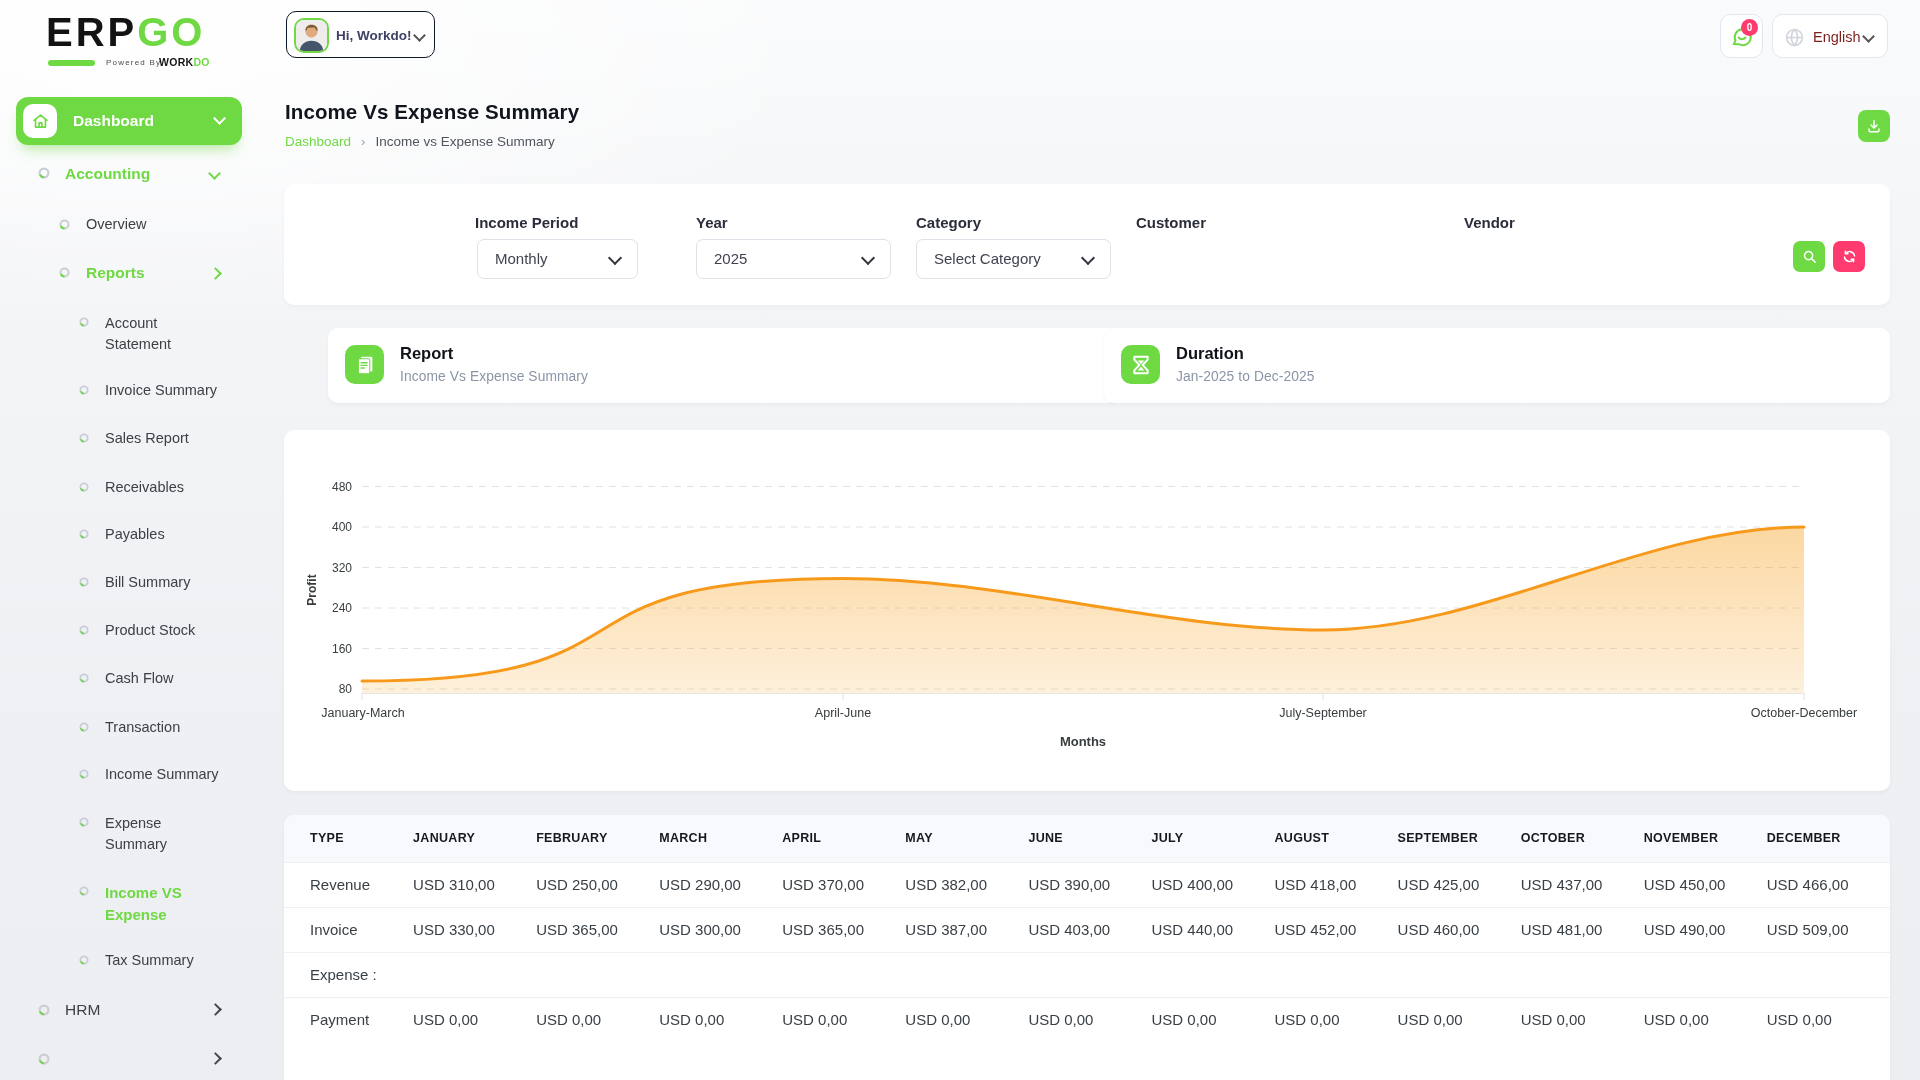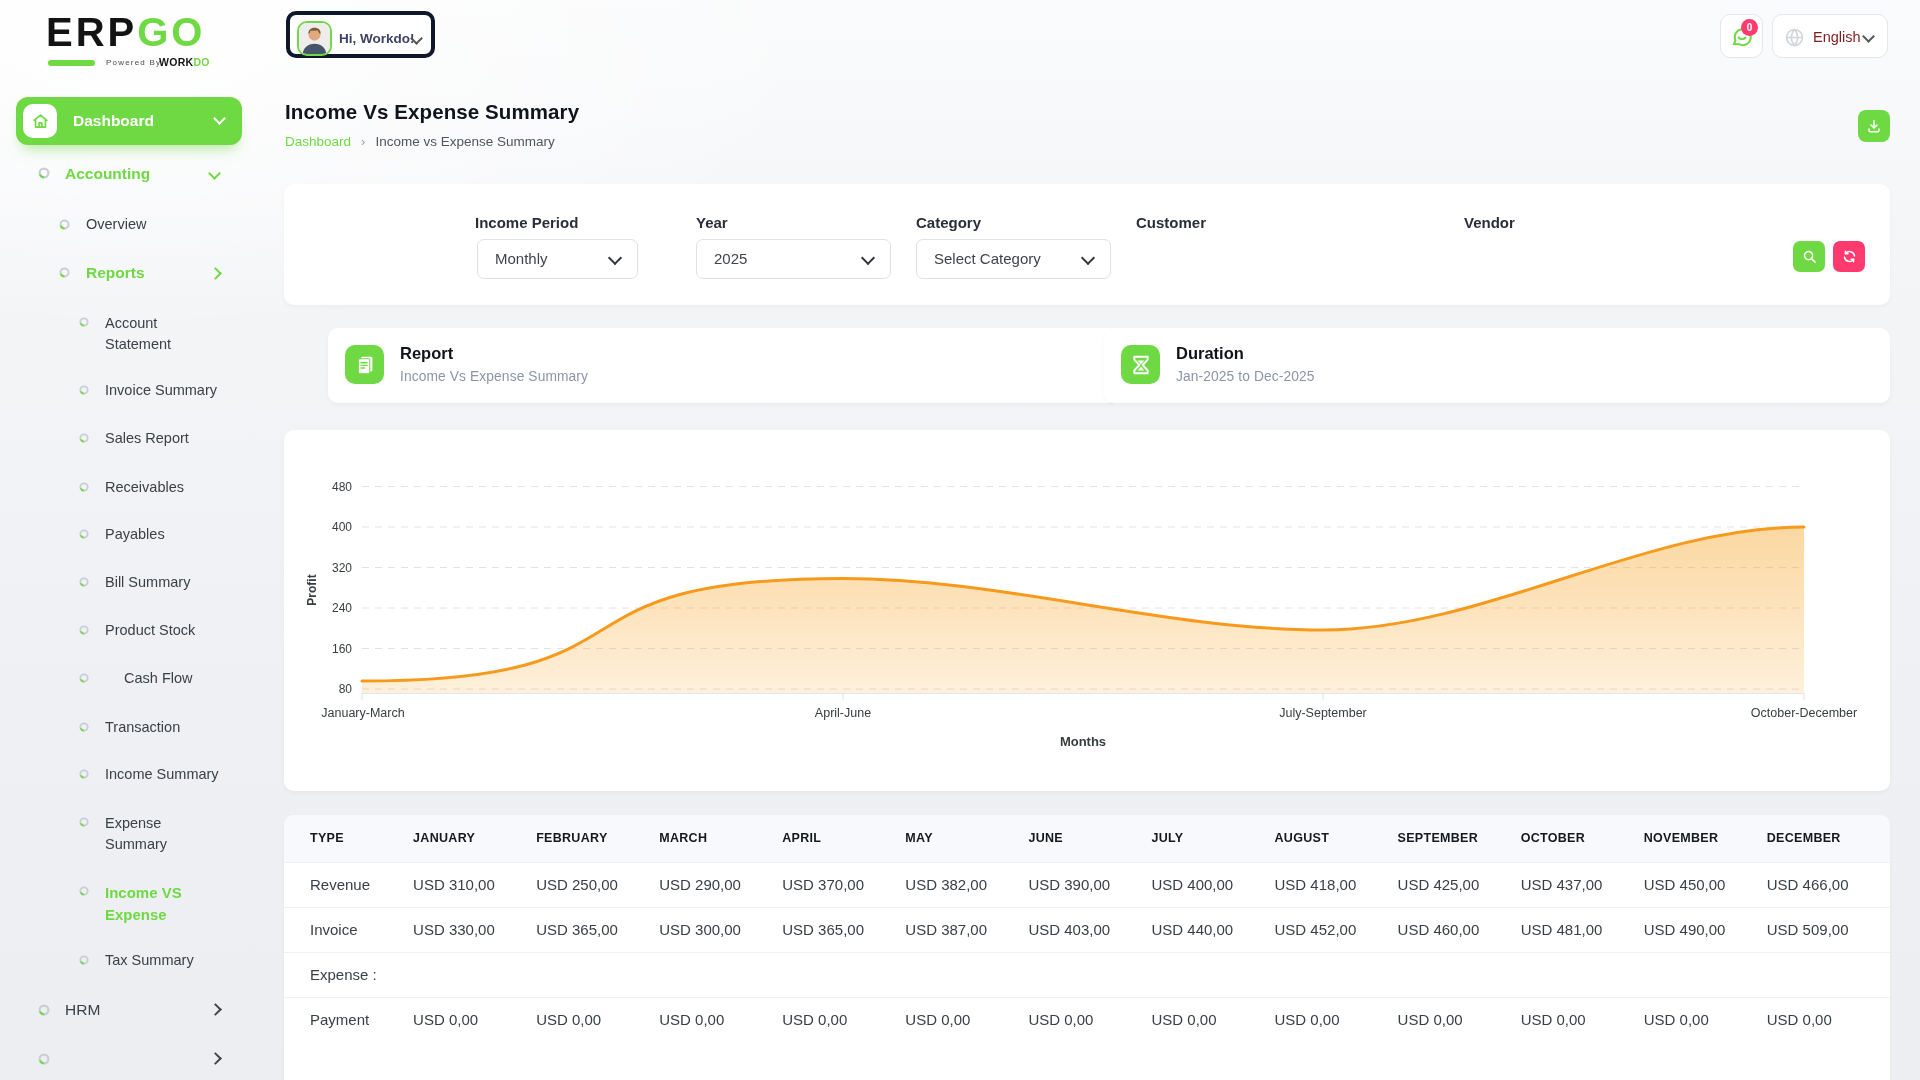--- a/index.html
+++ b/index.html
@@ -32,21 +32,21 @@
   .mi-green { color:#6fd943; font-weight:bold; }
   .mi-dark { color:#3c4147; }
   .mi-sub { font-size:14.5px; color:#3c4147; }
 
   .chev { display:inline-block; width:9px; height:9px; border-right:2px solid currentColor; border-bottom:2px solid currentColor; }
   .chev-d { transform:rotate(45deg); }
   .chev-r { transform:rotate(-45deg); }
 
   
   .userchip { position:absolute; left:286px; top:11px; width:149px; height:47px; background:#fff;
-    border:4px solid #0f172a; border-radius:10px; }
+    border:1px solid #0f172a; border-radius:10px; }
   .avatar { position:absolute; left:7px; top:6px; width:35px; height:35px; border-radius:10px;
     border:2px solid #6fd943; overflow:hidden; background:#efefef; }
   .uname { position:absolute; left:49px; top:16px; font-size:13.5px; color:#3e4265; font-weight:bold; }
   .uchev { position:absolute; right:10px; top:19px; color:#555; }
 
   .notif { position:absolute; left:1720px; top:14px; width:43px; height:44px; background:#fff;
     border:1px solid #e3e6ee; border-radius:10px; }
   .badge { position:absolute; left:1741px; top:19px; width:17px; height:17px; border-radius:50%;
     background:#ff3a6e; color:#fff; font-size:10px; font-weight:bold; text-align:center; line-height:17px; z-index:3; }
   .lang { position:absolute; left:1772px; top:14px; width:116px; height:44px; background:#fff;
@@ -177,21 +177,21 @@
   <svg class="abs" style="left:79px;top:625px;" width="10" height="10" viewBox="0 0 12 12">
       <circle cx="6" cy="6" r="4.4" fill="none" stroke="#c9ced6" stroke-width="2.2"></circle>
       <path d="M2.1 7.5A4.4 4.4 0 0 0 6 10.4" fill="none" stroke="#6fd943" stroke-width="2.2"></path>
     </svg>
   <div class="abs mi-sub" style="left:105px;top:622px;">Product Stock</div>
 
   <svg class="abs" style="left:79px;top:673px;" width="10" height="10" viewBox="0 0 12 12">
       <circle cx="6" cy="6" r="4.4" fill="none" stroke="#c9ced6" stroke-width="2.2"></circle>
       <path d="M2.1 7.5A4.4 4.4 0 0 0 6 10.4" fill="none" stroke="#6fd943" stroke-width="2.2"></path>
     </svg>
-  <div class="abs mi-sub" style="left:105px;top:670px;margin-left:19px;">Cash Flow</div>
+  <div class="abs mi-sub" style="left:105px;top:670px;">Cash Flow</div>
 
   <svg class="abs" style="left:79px;top:722px;" width="10" height="10" viewBox="0 0 12 12">
       <circle cx="6" cy="6" r="4.4" fill="none" stroke="#c9ced6" stroke-width="2.2"></circle>
       <path d="M2.1 7.5A4.4 4.4 0 0 0 6 10.4" fill="none" stroke="#6fd943" stroke-width="2.2"></path>
     </svg>
   <div class="abs mi-sub" style="left:105px;top:719px;">Transaction</div>
 
   <svg class="abs" style="left:79px;top:769px;" width="10" height="10" viewBox="0 0 12 12">
       <circle cx="6" cy="6" r="4.4" fill="none" stroke="#c9ced6" stroke-width="2.2"></circle>
       <path d="M2.1 7.5A4.4 4.4 0 0 0 6 10.4" fill="none" stroke="#6fd943" stroke-width="2.2"></path>

